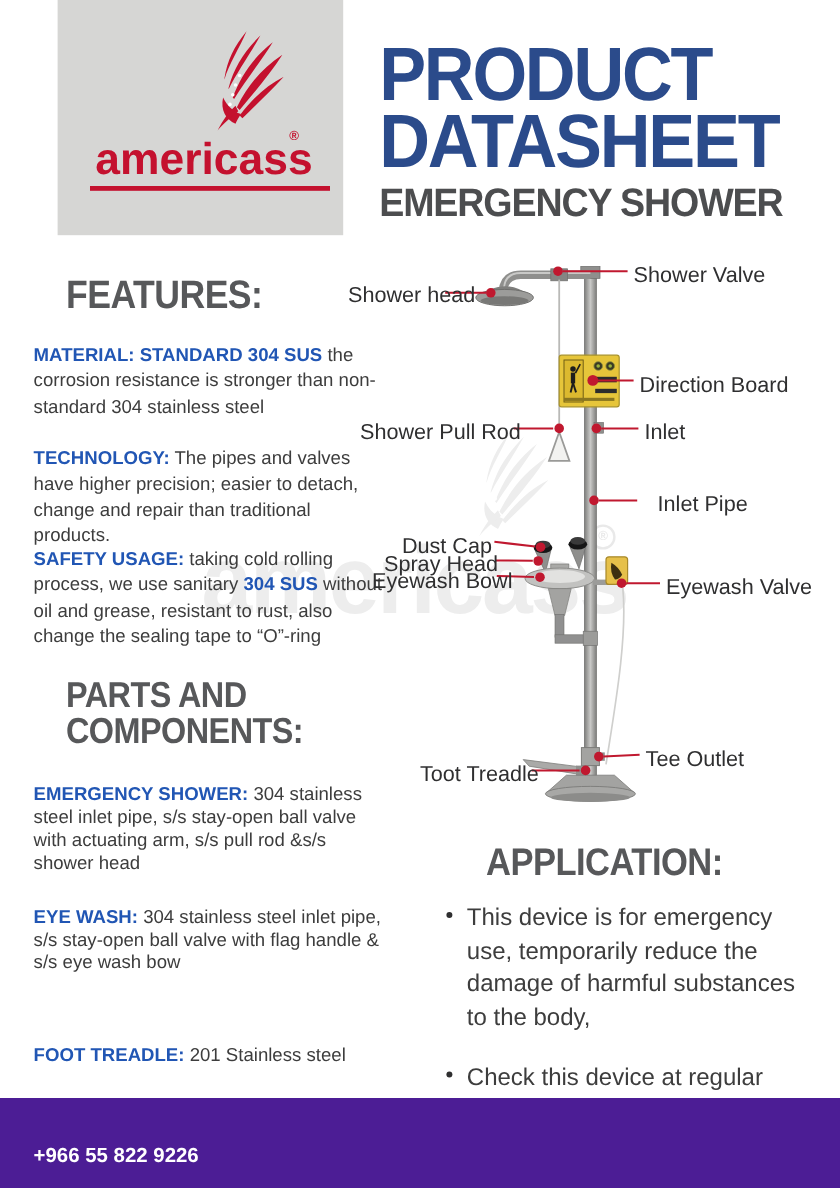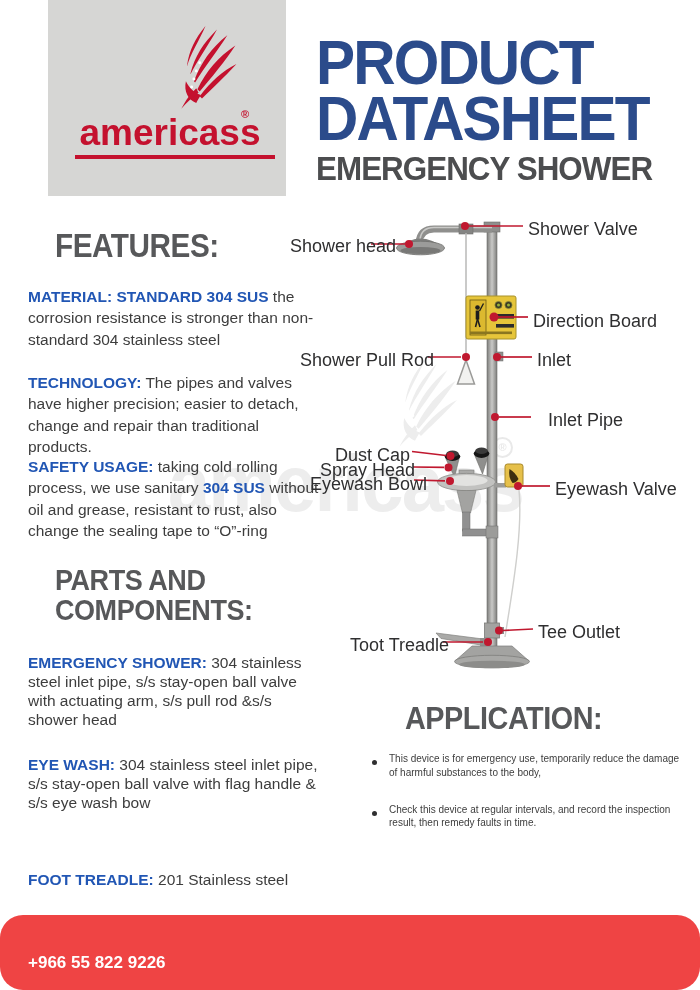--- a/index.html
+++ b/index.html
@@ -33,23 +33,23 @@
   .wm-text{position:absolute;left:168px;top:438px;font-size:80px;font-weight:700;color:#ededed;
            letter-spacing:-2px;transform:scaleX(0.95);transform-origin:0 0;z-index:1;white-space:nowrap;}
   .wm-wing{position:absolute;left:380px;top:352px;width:82px;height:96px;color:#ededed;z-index:1;}
   .wm-reg{position:absolute;left:492px;top:437px;width:17px;height:17px;border:2.5px solid #e9e9e9;
           border-radius:50%;color:#e9e9e9;font-size:11px;font-weight:700;text-align:center;
           line-height:17px;z-index:1;}
   
   .bullets{position:absolute;left:372px;top:752px;width:312px;z-index:3;}
   .bullet-row{display:flex;margin-bottom:23px;}
   .bullet-dot{width:5px;height:5px;border-radius:50%;background:#2f2f30;margin:8px 12px 0 0;flex:none;}
-  .bullet-text{font-size:10px;line-height:1.38;color:#3d3d3d;}
-  
-  .footer{position:absolute;left:0;top:915px;width:700px;height:75px;background:#ef4444;z-index:4;border-radius:23px;}
+  .bullet-text{font-size:20px;line-height:1.38;color:#3d3d3d;}
+  
+  .footer{position:absolute;left:0;top:915px;width:700px;height:75px;background:#4c1d95;z-index:4;}
   .footer-phone{position:absolute;left:28px;top:38px;color:#ffffff;font-size:17px;font-weight:700;}
   .footer-web{position:absolute;right:26px;top:40px;color:#ffffff;font-size:16px;font-weight:700;}
 </style>
 </head>
 <body>
 
 <div class="page">
 
   <svg width="0" height="0" style="position:absolute" aria-hidden="true">
     <symbol id="wing" viewBox="0 0 60 80">

